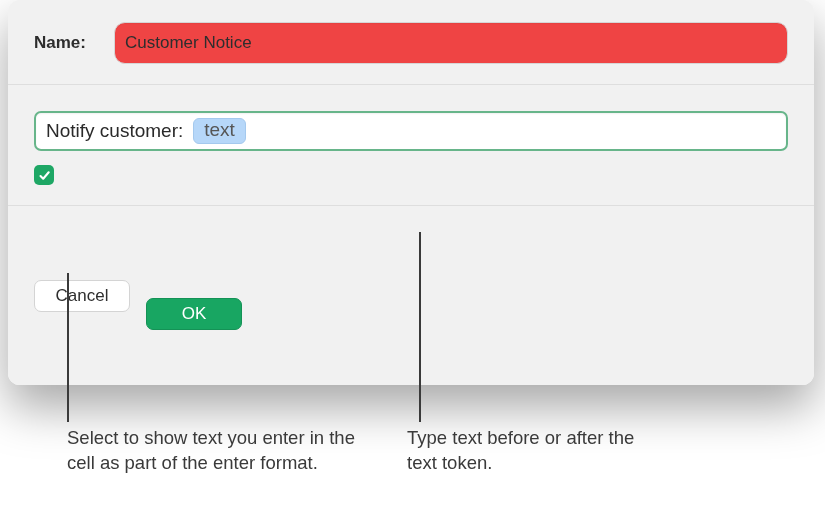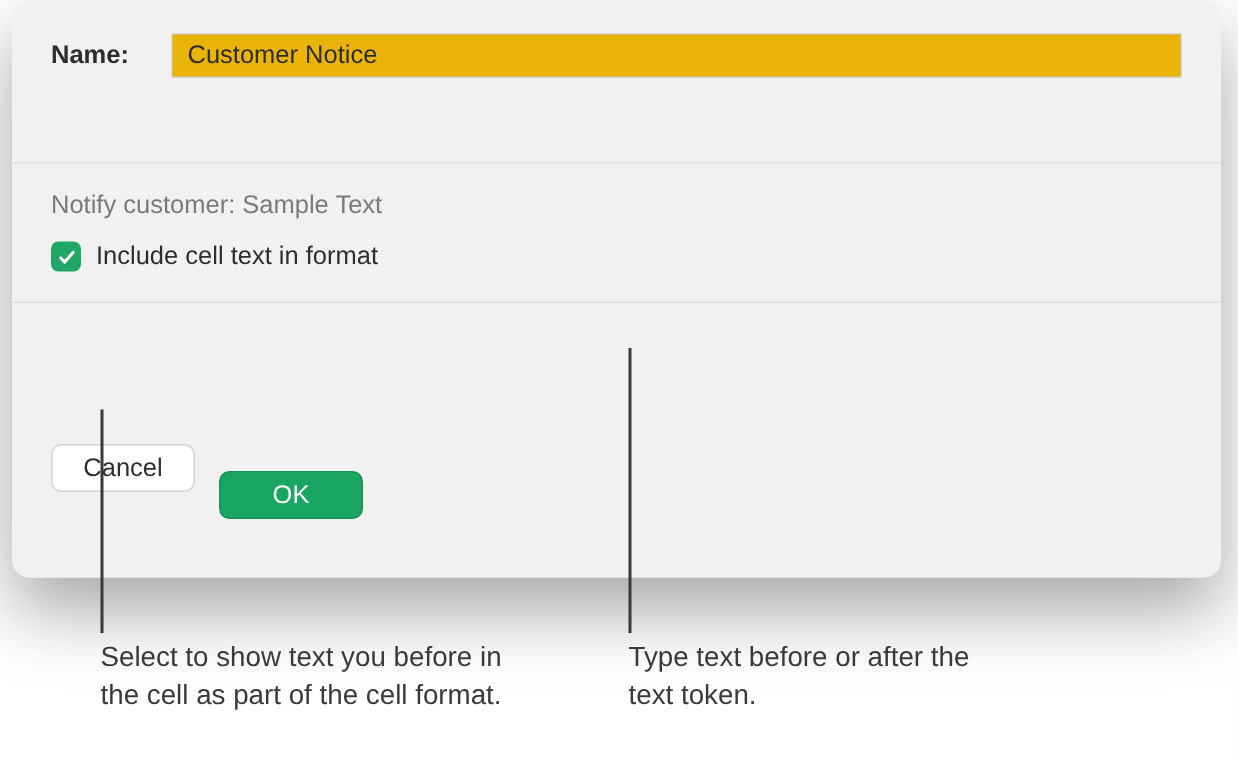--- a/index.html
+++ b/index.html
@@ -29,44 +29,43 @@
     background: #fff;
     overflow: hidden;
   }
   .dialog {
     position: relative;
     width: 100%;
     height: 100%;
     background: #f1f1f1;
     display: flex;
     flex-direction: column;
-    gap: 36px;
   }
   .top {
     padding: 22px 26px 20px 26px;
     background: #f1f1f1;
   }
   .row {
     display: flex;
     align-items: center;
     margin-bottom: 14px;
   }
   .row:last-child { margin-bottom: 0; }
   .label {
     width: 80px;
     font-weight: 600;
     color: #2d2d2d;
     font-size: 17px;
   }
   .name-input {
     flex: 1;
-    height: 30px;
+    height: 42px;
     border: 1px solid #d6d6d6;
-    border-radius: 1px;
-    background: #eab308;
+    border-radius: 11px;
+    background: #ef4444;
     padding: 0 10px;
     font-size: 17px;
     color: #2e2e2e;
     box-shadow: inset 0 1px 1px rgba(0,0,0,0.04);
     outline: none;
   }
   .type-select-wrap {
     position: relative;
     width: 232px;
     height: 30px;
@@ -216,39 +215,41 @@
 
       <div class="top">
         <div class="row">
           <div class="label">Name:</div>
           <input class="name-input" type="text" value="Customer Notice" style="">
         </div>
       </div>
 
       <div class="mid">
         <div class="custfmt-row">
-          <div class="preview">Notify customer: Sample Text</div>
+        </div>
+        <div class="format-field">
+          <span class="format-text">Notify customer:</span>
+          <span class="token">text</span>
         </div>
         <div class="include-row">
           <div class="checkbox">
             <svg width="13" height="13" viewBox="0 0 13 13">
               <polyline points="2.5,7 5.2,9.7 10.7,3.3" fill="none" stroke="#fff" stroke-width="2.1" stroke-linecap="round" stroke-linejoin="round"></polyline>
             </svg>
           </div>
-          <div class="include-label">Include cell text in format</div>
         </div>
       </div>
 
       <div class="buttons">
         <div class="btn btn-cancel">Cancel</div>
         <div class="btn btn-ok">OK</div>
       </div>
 
     </div>
   </div>
 
   <div class="callout-line" style="left:67px; top:273px; height:149px;"></div>
   <div class="callout-line" style="left:419px; top:232px; height:190px;"></div>
 
-  <div class="callout-text" style="left:67px; top:426px; width:290px;">Select to show text you before in the cell as part of the cell format.</div>
-  <div class="callout-text" style="left:419px; top:426px; width:250px;">Type text before or after the text token.</div>
+  <div class="callout-text" style="left:67px; top:426px; width:290px;">Select to show text you enter in the cell as part of the enter format.</div>
+  <div class="callout-text" style="left:407px; top:426px; width:250px;">Type text before or after the text token.</div>
 
 </div>
 
 </body></html>

